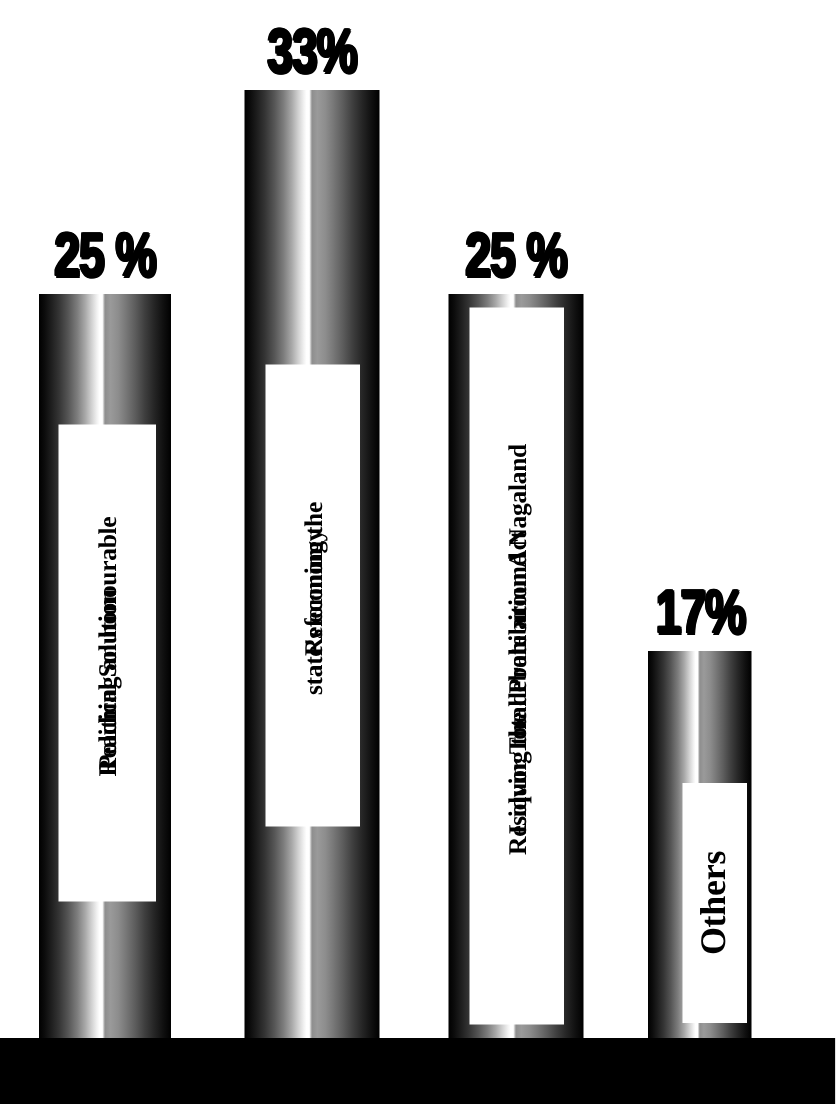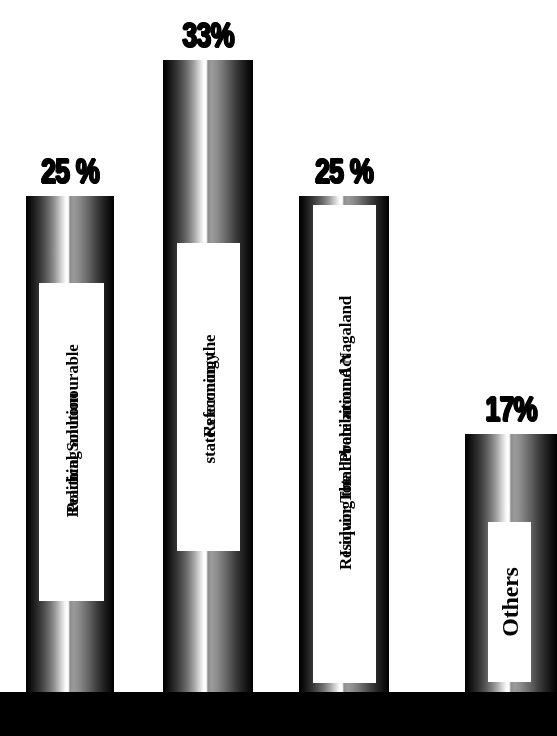--- a/index.html
+++ b/index.html
@@ -72,21 +72,21 @@
 
   
   .bar-value {
     position: absolute;
     left: 50%;
     transform: translateX(-50%);
     white-space: nowrap;
     color: #000000;
     font-family: "Liberation Sans", sans-serif;
     font-weight: bold;
-    font-size: 32px;
+    font-size: 37px;
     line-height: 38px;
     letter-spacing: -1px;
     
     transform-origin: center bottom;
   }
   .bar-value .val-inner {
     display: inline-block;
     transform: scaleX(0.84) scaleY(1.12);
     transform-origin: center bottom;
     text-shadow:
@@ -165,21 +165,21 @@
       <div class="bar-cylinder" style="height:496px;">
         <div class="bar-label-box" style="left:14px; top:9px; width:63px; height:478px;">
           <div class="rot-wrap">
             <div class="rot-inner" style="margin-top:-11px;">Resolving the debate around Nagaland</div>
             <div class="rot-inner" style="margin-top:11px;">Liquor Total Prohibition Act</div>
           </div>
         </div>
       </div>
     </div>
 
-    <div class="bar-group" style="left:432px; width:92px; height:258px;margin-left:33px;">
+    <div class="bar-group" style="left:432px; width:69px; height:258px;">
       <div class="bar-value" style="bottom:262px;">
         <span class="val-inner">17%</span>
       </div>
       <div class="bar-cylinder" style="height:258px;">
         <div class="bar-label-box" style="left:23px; top:88px; width:43px; height:160px;">
           <div class="rot-wrap">
             <div class="rot-inner" style="font-size:24px;">Others</div>
           </div>
         </div>
       </div>

